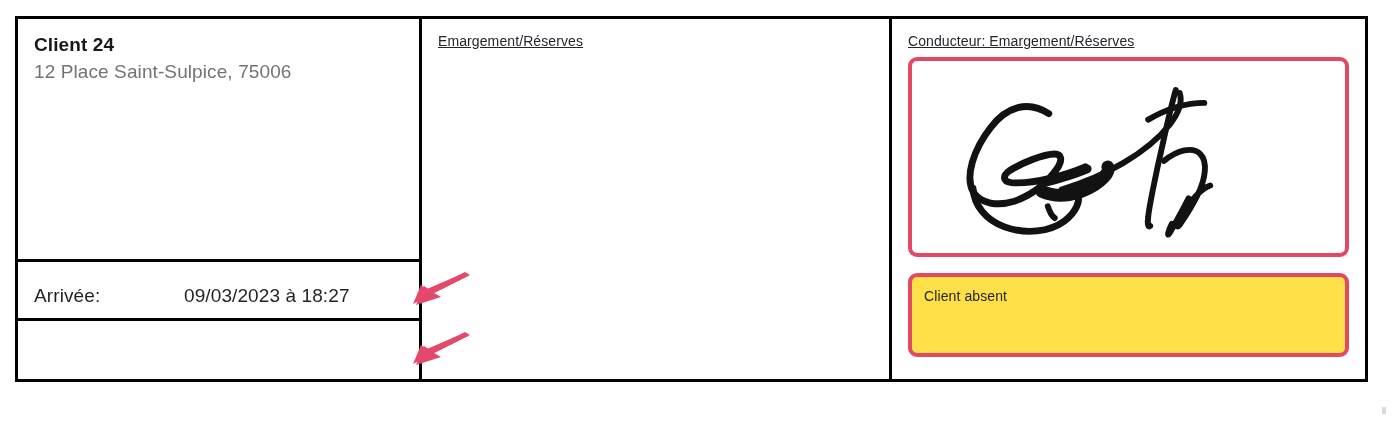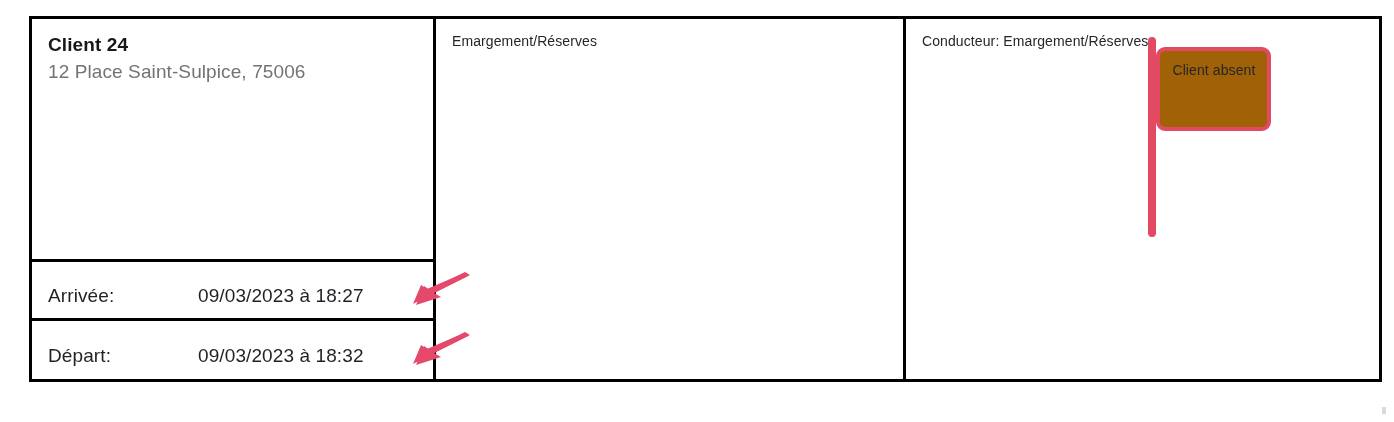--- a/index.html
+++ b/index.html
@@ -18,21 +18,21 @@
     position: relative;
     width: 1394px;
     height: 422px;
     background: #ffffff;
     overflow: hidden;
   }
 
   
   .delivery-table {
     position: absolute;
-    left: 29px;
+    left: 15px;
     top: 16px;
     width: 1353px;        
     height: 366px;        
     box-sizing: border-box;
     border: 3px solid #000000;
     display: flex;
     background: #ffffff;
   }
 
   
@@ -98,36 +98,37 @@
     width: 470px;         
     border-right: 3px solid #000000;
     padding: 12px 0 0 16px;
     position: relative;
   }
   .section-caption {
     font-size: 14px;
     line-height: 20px;
     color: #23262a;
     letter-spacing: 0.1px;
+    text-decoration: underline;
   }
   .emargement-canvas {
     position: absolute;
     left: 16px;
     right: 6px;
     top: 38px;
     bottom: 6px;
   }
 
   
   .col-conducteur {
     box-sizing: border-box;
     flex: 1 1 auto;
     padding: 12px 16px 0 16px;
     display: flex;
-    flex-direction: row;
+    flex-direction: column;
   }
 
   .signature-box {
     box-sizing: border-box;
     margin-top: 6px;
     height: 200px;
     border: 4px solid #e24a63;
     border-radius: 9px;
     background: #ffffff;
     position: relative;
@@ -139,21 +140,21 @@
     width: 100%; height: 100%;
     display: block;
   }
 
   .reserve-box {
     box-sizing: border-box;
     margin-top: 16px;
     height: 84px;
     border: 4px solid #e24a63;
     border-radius: 9px;
-    background: #a16207;
+    background: #fde047;
     padding: 9px 12px;
   }
   .reserve-text {
     font-size: 14px;
     line-height: 20px;
     color: #23262a;
     letter-spacing: 0.1px;
   }
 
   
@@ -189,24 +190,20 @@
       <div class="client-info">
         <div class="client-name">Client 24</div>
         <div class="client-address">12 Place Saint-Sulpice, 75006</div>
       </div>
 
       <div class="time-row bordered">
         <span class="time-label">Arrivée:</span>
         <span class="time-value">09/03/2023 à 18:27</span>
       </div>
 
-      <div class="time-row">
-        <span class="time-label">Départ:</span>
-        <span class="time-value">09/03/2023 à 18:32</span>
-      </div>
 
     </div>
 
     <div class="col-emargement">
       <div class="section-caption">Emargement/Réserves</div>
       <div class="emargement-canvas"></div>
     </div>
 
     <div class="col-conducteur">
       <div class="section-caption">Conducteur: Emargement/Réserves</div>

